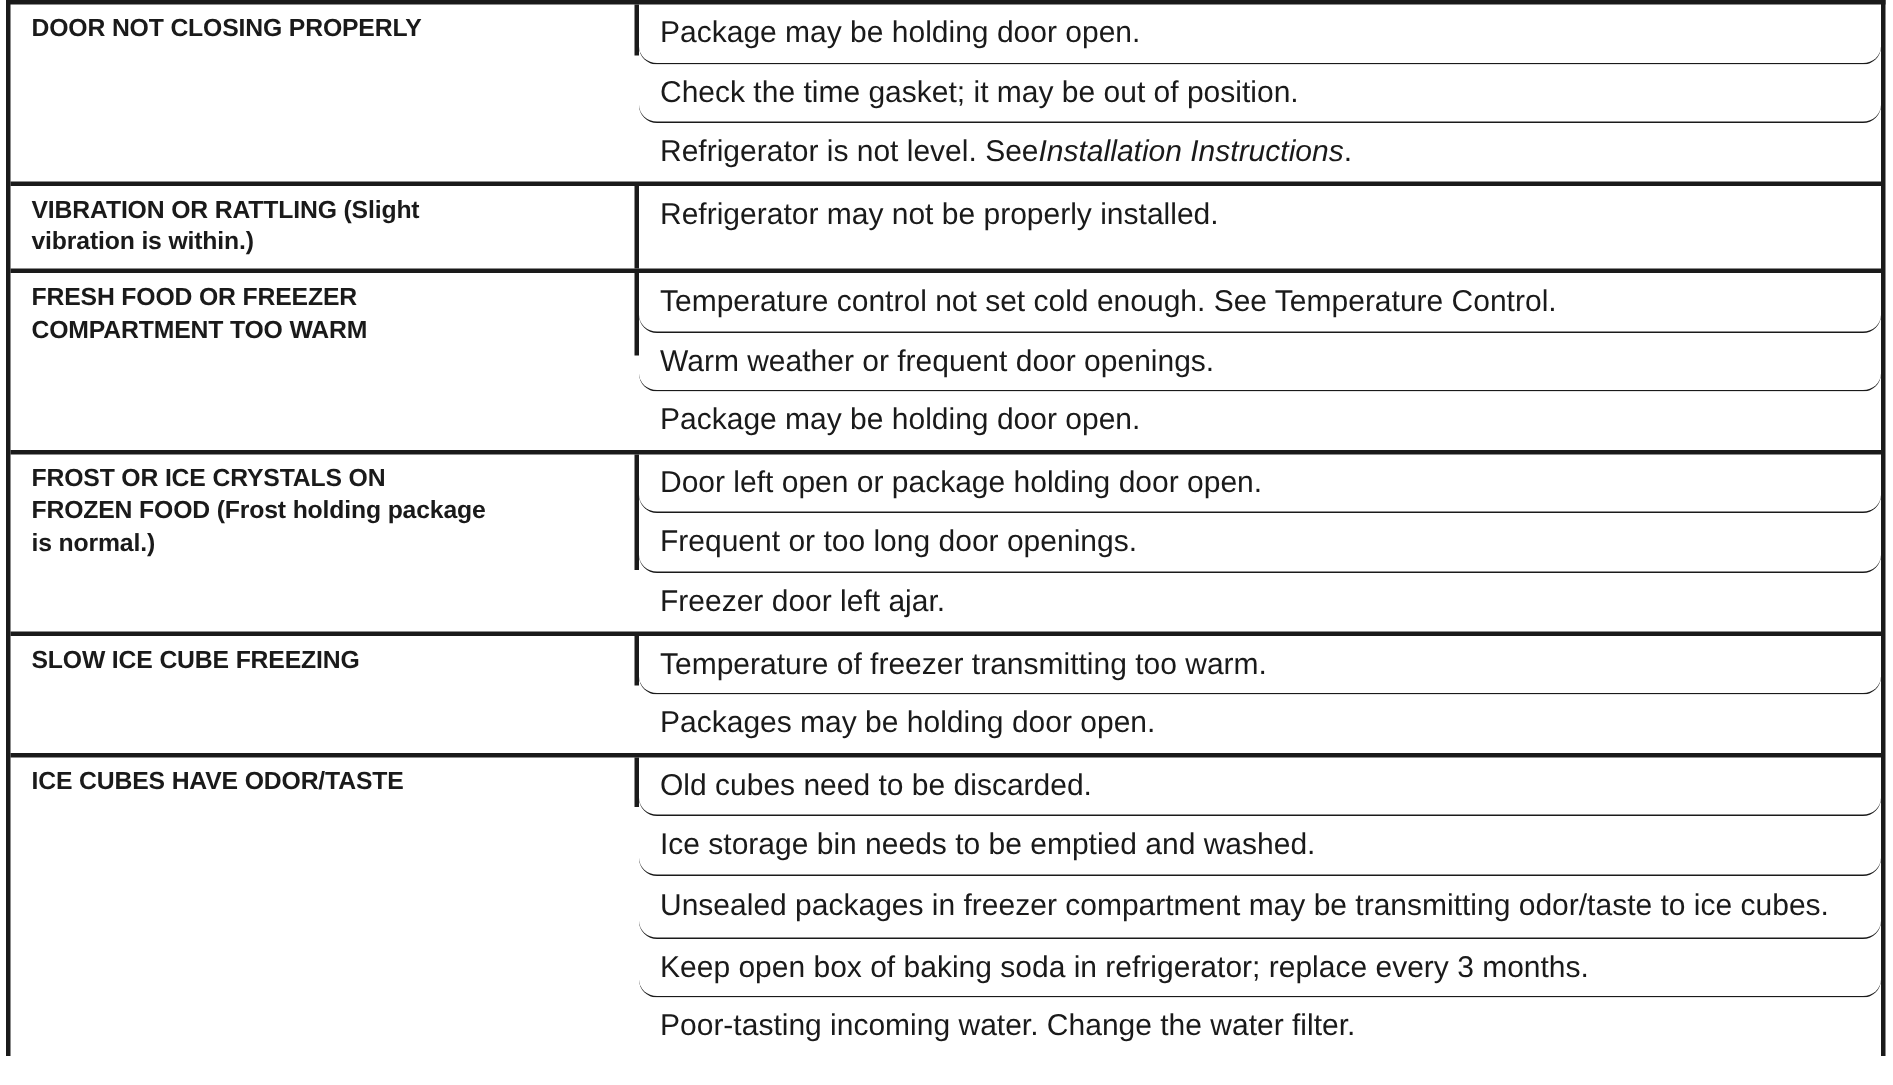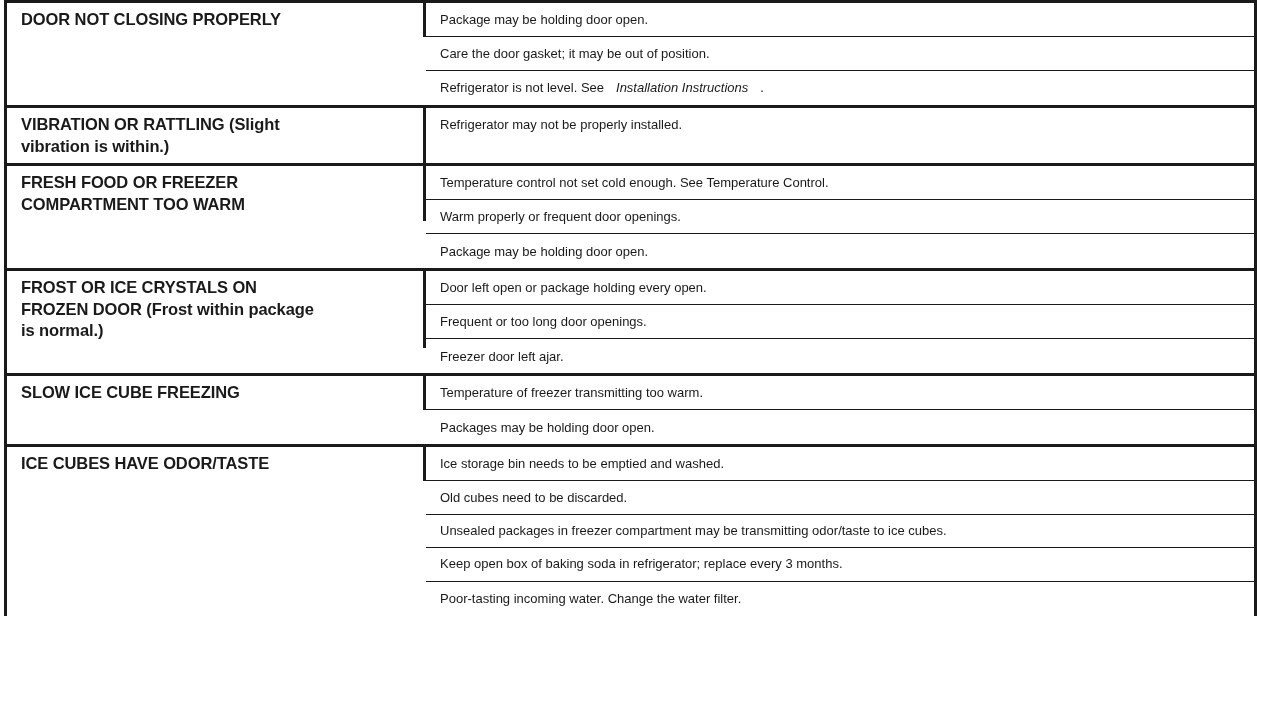--- a/index.html
+++ b/index.html
@@ -53,55 +53,55 @@
   }
 
   .causes-cell {
     flex: 1 1 auto;
     display: flex;
     flex-direction: column;
   }
   .cause-row {
     border-bottom: 1.6px solid #1a1a1a;
     padding: 6px 10px 6px 14px;
-    font-size: 13px;
+    font-size: 20px;
     line-height: 1.33;
     min-height: 34px;
     display: flex;
     align-items: center;
+    border-radius: 12px;
   }
   .cause-row.multiline {
     display: block;
     min-height: 0;
     padding-top: 7px;
     padding-bottom: 7px;
   }
   .cause-row.tail {
     border-bottom: none;
-    gap: 12px;
   }
   .cause-row .txt { display: inline; }
   .cause-row em.ital {
     font-style: italic;
   }
 </style>
 </head>
 <body>
 
 <div class="table-wrap">
     <div class="section">
       <div class="problem-cell">
         <div class="problem-title">DOOR NOT CLOSING PROPERLY</div>
       </div>
       <div class="causes-cell">
         <div class="cause-row">
           <span class="txt">Package may be holding door open.</span>
         </div>
         <div class="cause-row">
-          <span class="txt">Care the door gasket; it may be out of position.</span>
+          <span class="txt">Check the time gasket; it may be out of position.</span>
         </div>
         <div class="cause-row tail">
           <span class="txt">Refrigerator is not level. See </span>
           <em class="ital">Installation Instructions</em>
           <span>.</span>
         </div>
       </div>
     </div>
     <div class="section">
       <div class="problem-cell">
@@ -117,36 +117,36 @@
     <div class="section">
       <div class="problem-cell">
         <div class="problem-title">FRESH FOOD OR FREEZER
 COMPARTMENT TOO WARM</div>
       </div>
       <div class="causes-cell">
         <div class="cause-row">
           <span class="txt">Temperature control not set cold enough. See Temperature Control.</span>
         </div>
         <div class="cause-row">
-          <span class="txt">Warm properly or frequent door openings.</span>
+          <span class="txt">Warm weather or frequent door openings.</span>
         </div>
         <div class="cause-row tail">
           <span class="txt">Package may be holding door open.</span>
         </div>
       </div>
     </div>
     <div class="section">
       <div class="problem-cell">
         <div class="problem-title">FROST OR ICE CRYSTALS ON
-FROZEN DOOR (Frost within package
+FROZEN FOOD (Frost holding package
 is normal.)</div>
       </div>
       <div class="causes-cell">
         <div class="cause-row">
-          <span class="txt">Door left open or package holding every open.</span>
+          <span class="txt">Door left open or package holding door open.</span>
         </div>
         <div class="cause-row">
           <span class="txt">Frequent or too long door openings.</span>
         </div>
         <div class="cause-row tail">
           <span class="txt">Freezer door left ajar.</span>
         </div>
       </div>
     </div>
     <div class="section">
@@ -161,24 +161,24 @@
           <span class="txt">Packages may be holding door open.</span>
         </div>
       </div>
     </div>
     <div class="section last">
       <div class="problem-cell">
         <div class="problem-title">ICE CUBES HAVE ODOR/TASTE</div>
       </div>
       <div class="causes-cell">
         <div class="cause-row">
-          <span class="txt">Ice storage bin needs to be emptied and washed.</span>
+          <span class="txt">Old cubes need to be discarded.</span>
         </div>
         <div class="cause-row">
-          <span class="txt">Old cubes need to be discarded.</span>
+          <span class="txt">Ice storage bin needs to be emptied and washed.</span>
         </div>
         <div class="cause-row multiline"><span class="txt">Unsealed packages in freezer compartment may be transmitting odor/taste to ice cubes.</span></div>
         <div class="cause-row">
           <span class="txt">Keep open box of baking soda in refrigerator; replace every 3 months.</span>
         </div>
         <div class="cause-row tail">
           <span class="txt">Poor-tasting incoming water. Change the water filter.</span>
         </div>
       </div>
     </div>

